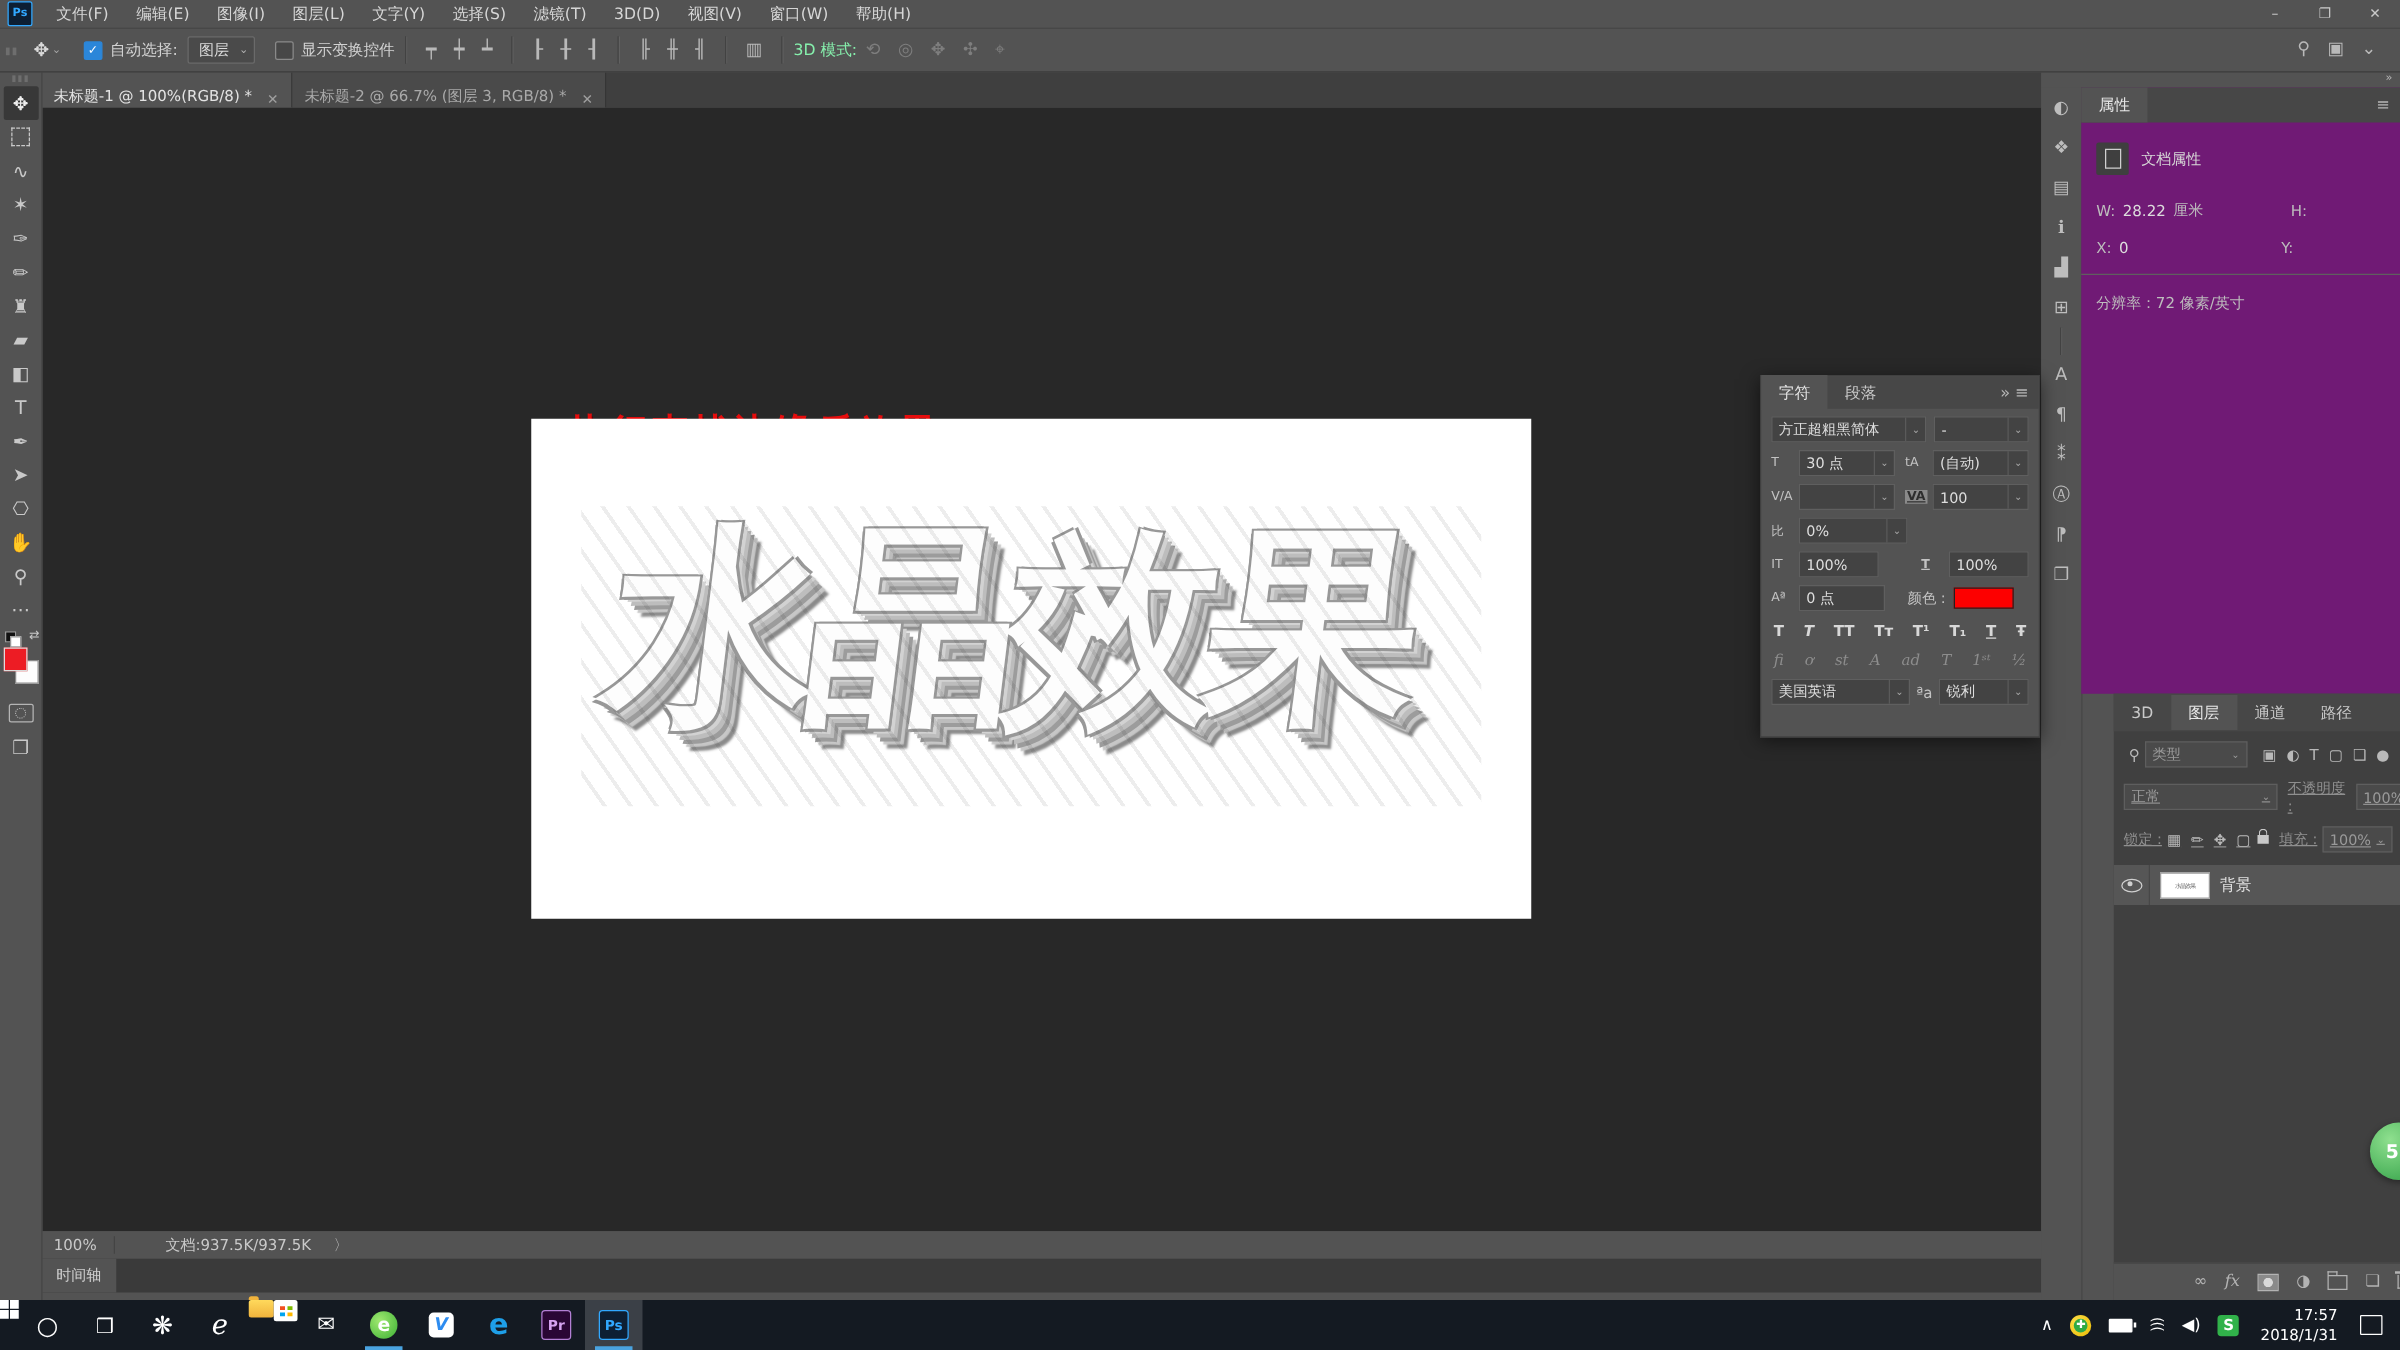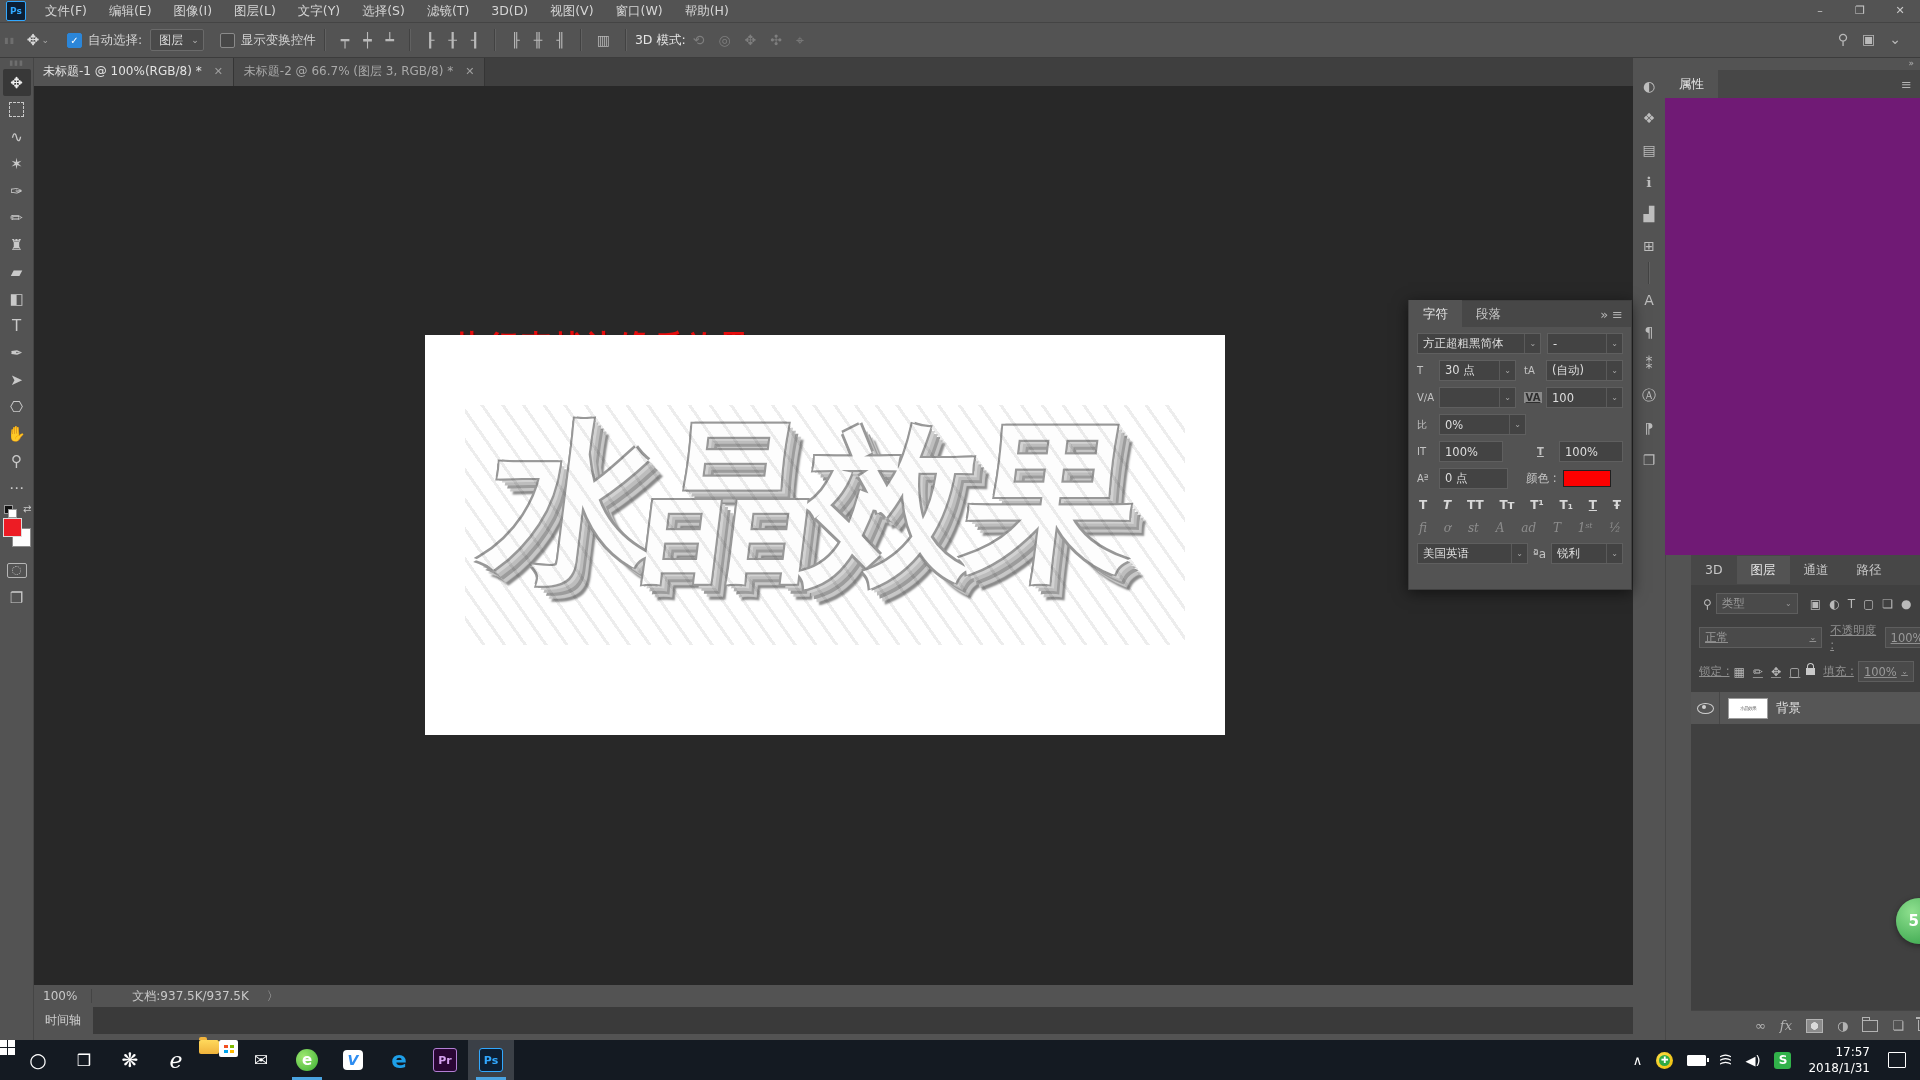--- a/index.html
+++ b/index.html
@@ -42,21 +42,21 @@
   #mini-default{position:absolute;left:2px;top:0;width:12px;height:12px;}
   #mini-default .b{position:absolute;left:0;top:0;width:7px;height:7px;background:#111;border:1px solid #999;}
   #mini-default .w{position:absolute;left:4px;top:4px;width:7px;height:7px;background:#fff;border:1px solid #999;}
   #swap-arrows{position:absolute;right:0;top:-2px;color:#c9c9c9;font-size:10px;}
   #fg-swatch{position:absolute;left:1px;top:13px;width:17px;height:17px;background:#ed1c24;border:1px solid #dcdcdc;z-index:2;}
   #bg-swatch{position:absolute;left:10px;top:23px;width:17px;height:17px;background:#fdfdfd;border:1px solid #8a8a8a;}
   .k-qmask{width:18px;height:13px;border:1px solid #b5b5b5;border-radius:2px;display:flex;align-items:center;justify-content:center;}
   .k-qmask i{display:block;width:7px;height:7px;border:1px dotted #b5b5b5;border-radius:50%;}
   
   #tabbar{position:absolute;left:33px;top:56px;width:1600px;height:30px;background:#3f3f3f;display:flex;z-index:20;}
-  .doctab{height:30px;display:flex;align-items:center;padding:0 10px;font-size:12px;border-right:1px solid #353535;}
+  .doctab{height:30px;display:flex;align-items:flex-end;padding:0 10px;font-size:12px;border-right:1px solid #353535;}
   .doctab.active{background:#535353;color:#e3e3e3;}
   .doctab.inactive{background:#4a4a4a;color:#a9a9a9;}
   .doctab .close{margin-left:12px;font-size:11px;color:#9f9f9f;}
   
   #canvas-area{position:absolute;left:33px;top:86px;width:1600px;height:899px;background:#282828;z-index:10;}
   #annotation{position:absolute;left:422px;top:240px;font-size:30px;font-weight:bold;color:#e60c0c;
     letter-spacing:3px;text-shadow:1px 2px 0 #5c0000;}
   #doc-canvas{position:absolute;left:392px;top:249px;width:800px;height:400px;background:#fff;overflow:hidden;}
   #crystal{position:absolute;left:62px;top:82px;font-size:170px;line-height:1;font-weight:bold;
     letter-spacing:-10px;transform:skewX(-7deg);color:#fdfdfd;white-space:nowrap;
@@ -210,21 +210,21 @@
       <span class="ob-ico">╂</span>
       <span class="ob-ico">┨</span>
       <span class="vsep"></span>
       <span class="ob-ico">╟</span>
       <span class="ob-ico">╫</span>
       <span class="ob-ico">╢</span>
       <span class="vsep"></span>
       <span class="ob-ico">▥</span>
     </span>
   <span class="vsep"></span>
-  <span class="ob-label" style="color:#e5e5e5;">3D 模式:</span>
+  <span class="ob-label" style="color:#86efac;">3D 模式:</span>
   <span id="mode-icons" style="display:flex;align-items:center;">
       <span class="ob-ico dim">⟲</span>
       <span class="ob-ico dim">◎</span>
       <span class="ob-ico dim">✥</span>
       <span class="ob-ico dim">✣</span>
       <span class="ob-ico dim">⌖</span>
     </span>
 </div>
 <div id="ob-right">
   <span id="obr-icons" style="display:flex;align-items:center;">
@@ -316,20 +316,43 @@
     <span class="strip-ico">Ⓐ</span>
     <span class="strip-ico">⁋</span>
     <span class="strip-ico">❐</span>
   </div>
 
 <div id="props-panel">
   <div id="props-tabs">
     <span class="panel-tab active">属性</span>
     <span class="panel-menu">≡</span>
   </div>
+  <div id="props-body">
+    <div class="props-row" style="margin-top:4px;">
+      <span class="k-page">
+          <i></i>
+        </span>
+      <span style="margin-left:10px;color:#d6d6d6;">文档属性</span>
+    </div>
+    <div class="props-row" style="margin-top:20px;">
+      <span>W:</span>
+      <span class="props-val">28.22</span>
+      <span>厘米</span>
+      <span style="margin-left:70px;">H:</span>
+    </div>
+    <div class="props-row">
+      <span>X:</span>
+      <span class="props-val">0</span>
+      <span style="margin-left:116px;">Y:</span>
+    </div>
+    <div class="props-div"></div>
+    <div class="props-row">
+      <span>分辨率 : 72 像素/英寸</span>
+    </div>
+  </div>
 </div>
 
 <div id="char-panel">
   <div id="char-tabs">
     <span class="panel-tab active">字符</span>
     <span class="panel-tab">段落</span>
     <span class="panel-menu" style="margin-right:4px;">»</span>
     <span class="panel-menu" style="margin-left:0;">≡</span>
   </div>
   <div class="cp-row">

